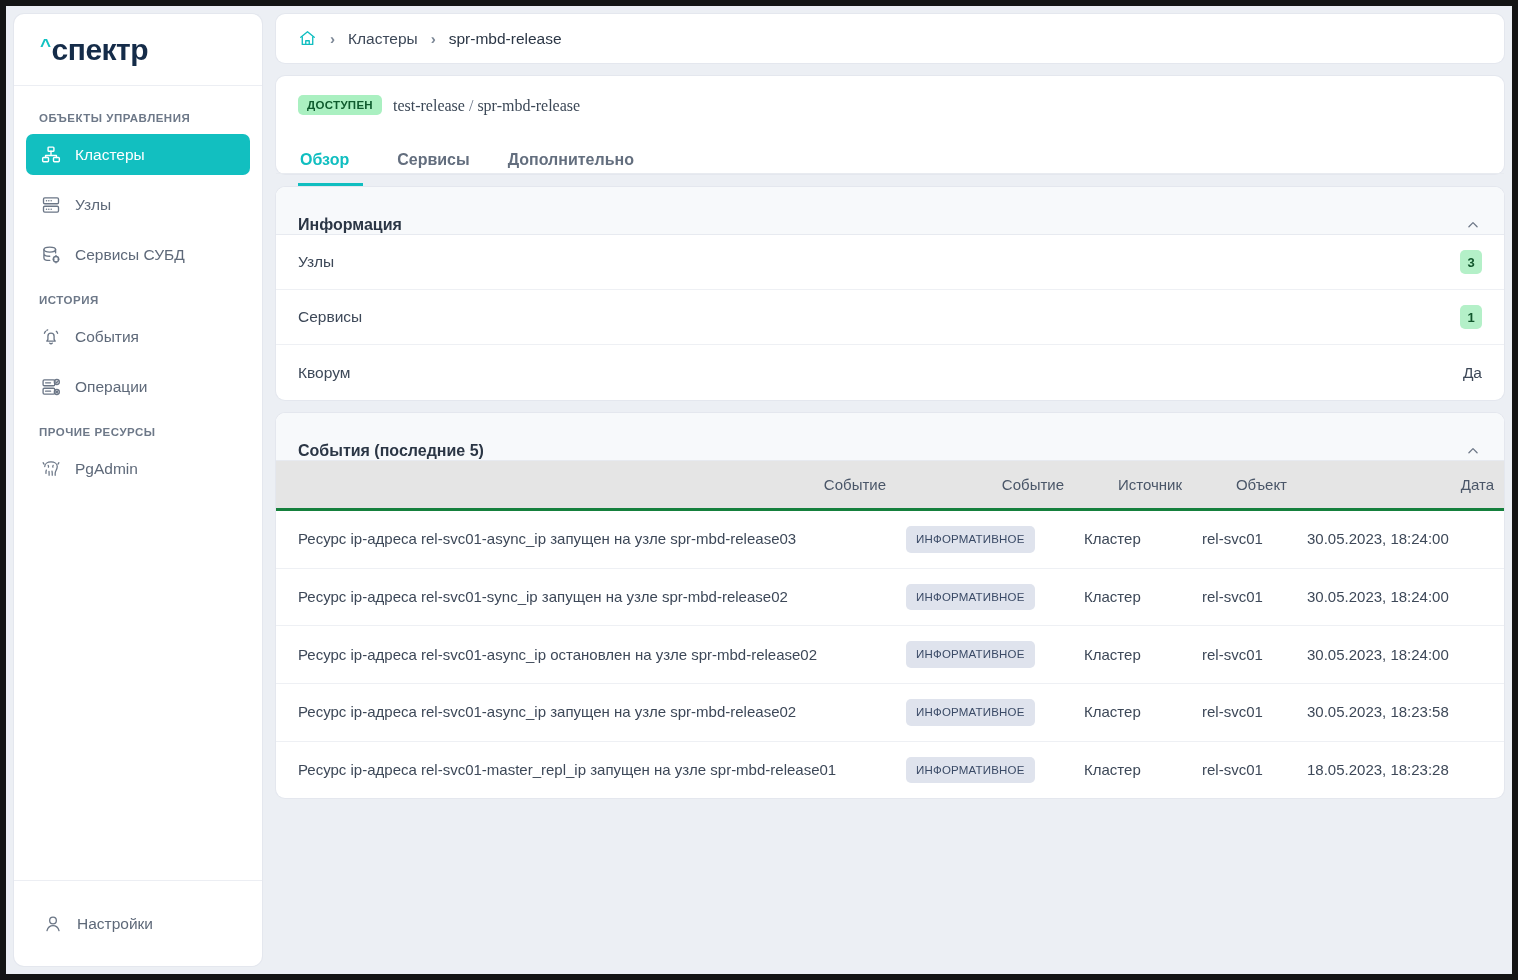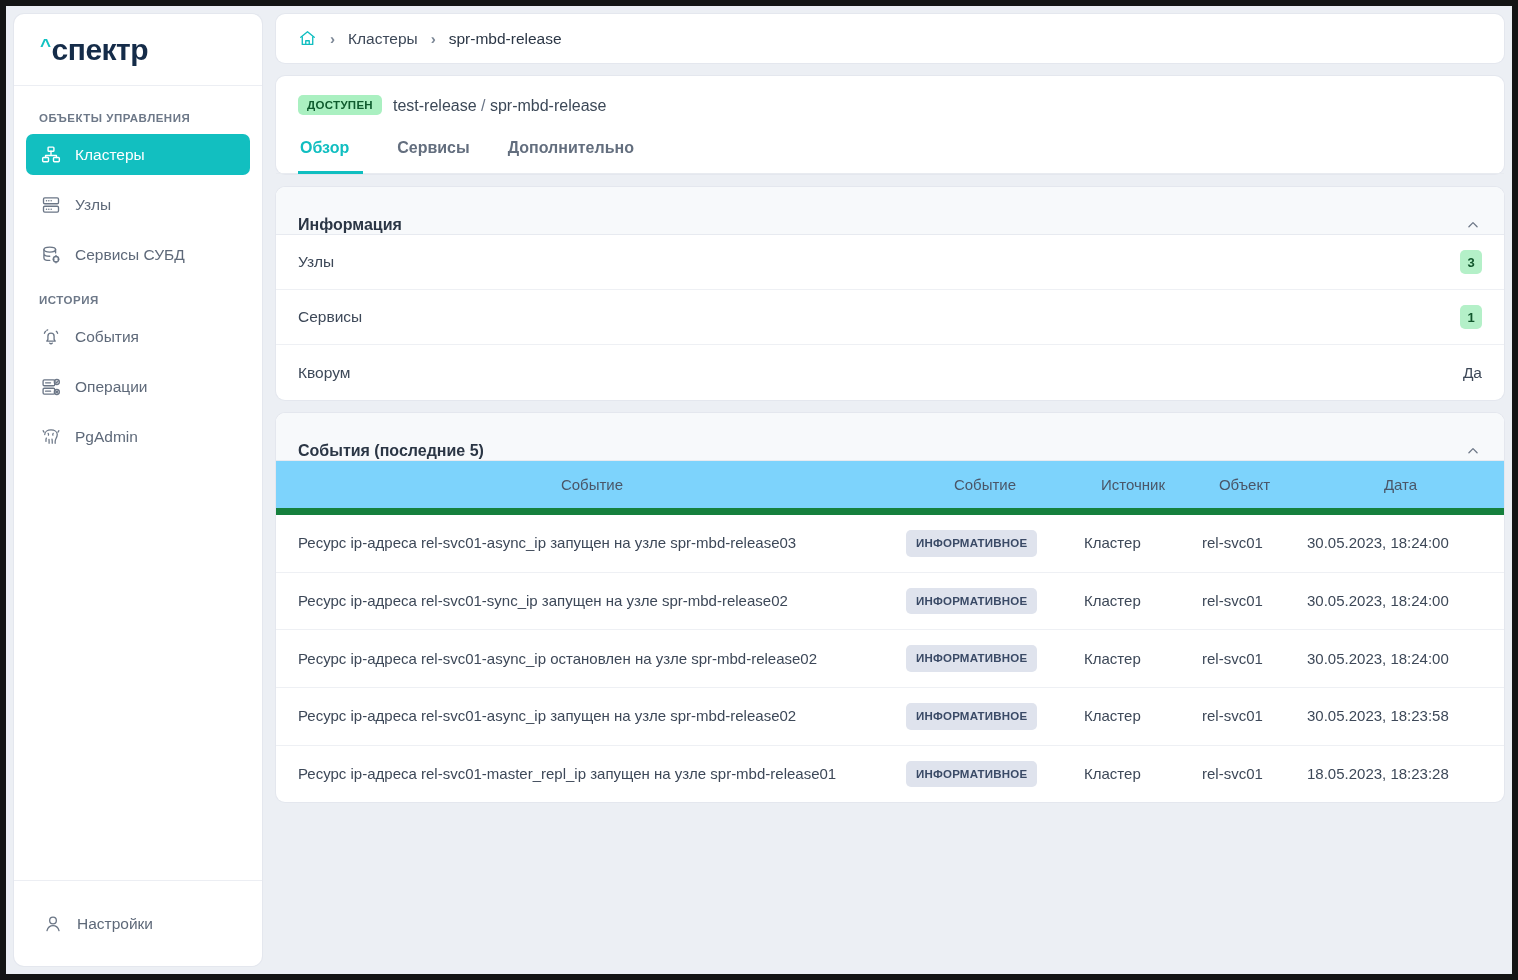--- a/index.html
+++ b/index.html
@@ -156,40 +156,40 @@
   .badge-status {
     background: #aaf0c1;
     color: #0f5c2e;
     font-size: 11.5px;
     font-weight: 700;
     letter-spacing: 0.3px;
     padding: 4px 9px 4px 9px;
     border-radius: 5px;
     text-transform: uppercase;
   }
-  .path-txt { color: #3c4857; }
+  .path-txt { color: #3c4857; font-family: Liberation Serif, serif; }
   .path-txt .dim { color: #6a7587; }
 
   .tabs {
     display: flex;
     align-items: flex-end;
     gap: 0;
     padding: 0 22px;
     border-bottom: 1px solid #e8ebf0;
   }
   .tab {
     font-size: 16px;
     font-weight: 700;
     color: #636e7e;
     padding: 6px 14px 14px 14px;
     margin-right: 10px;
     cursor: pointer;
     border-bottom: 3px solid transparent;
     position: relative;
-    top: 1px;
+    top: 13px;
   }
   .tab:first-child { padding-left: 2px; margin-right: 20px; }
   .tab.active {
     color: #10bec0;
     border-bottom-color: #10bec0;
   }
 
   
   .panel-head {
     height: 48px;
@@ -234,27 +234,27 @@
     display: inline-flex;
     align-items: center;
     justify-content: center;
     padding: 0 7px;
   }
   .info-val { font-size: 15.5px; color: #3d4858; }
 
   
   .ev-table { width: 100%; border-collapse: collapse; table-layout: fixed; }
   .ev-table th {
-    background: #7dd3fc;
-    text-align: center;
+    background: #e5e5e5;
+    text-align: right;
     font-size: 15px;
     font-weight: 400;
     color: #4a5668;
     padding: 15px 10px 15px 10px;
-    border-bottom: 7px solid #15803d;
+    border-bottom: 3px solid #15803d;
   }
   .ev-table th:first-child { padding-left: 22px; }
   .ev-table td {
     font-size: 15px;
     color: #3d4858;
     padding: 15px 10px 15px 10px;
     border-bottom: 1px solid #eef0f4;
     vertical-align: middle;
     line-height: 1.45;
   }
@@ -265,21 +265,21 @@
   .col-sev   { width: 178px; }
   .col-src   { width: 118px; }
   .col-obj   { width: 105px; }
   .col-date  { width: auto; }
 
   .sev-badge {
     display: inline-block;
     background: #dfe3ed;
     color: #3a4a66;
     font-size: 11.5px;
-    font-weight: 700;
+    font-weight: 400;
     letter-spacing: 0.2px;
     padding: 5px 10px;
     border-radius: 5px;
     white-space: nowrap;
   }
   .cell-nowrap-break { word-break: break-word; }
   .date-cell { white-space: pre-line; }
   .obj-cell { word-break: break-all; }
 </style>
 </head>
@@ -364,20 +364,21 @@
             <path d="M5.5 7h6M5.5 17h6"></path>
             <circle cx="19" cy="6" r="3"></circle>
             <path d="M17.8 6l0.9 0.9 1.6-1.7"></path>
             <circle cx="19" cy="18" r="3"></circle>
             <path d="M18 17l2 2M20 17l-2 2"></path>
           </svg>
         </span>
         <span>Операции</span>
       </div>
 
+      <div class="nav-group-title">ПРОЧИЕ РЕСУРСЫ</div>
 
       <div class="nav-item">
         <span class="ico">
           <svg width="20" height="20" viewBox="0 0 24 24" fill="none" stroke="#6b7686" stroke-width="1.5" stroke-linecap="round" stroke-linejoin="round">
             <path d="M4.5 9c0-3.3 3.3-5.5 7.5-5.5S19.5 5.7 19.5 9c0 2.3-.8 3.7-1.6 5.1-.6 1-.9 2-.9 3.2v2.2"></path>
             <path d="M6.4 13.3c-.5 1.4-.6 2.6-.4 4"></path>
             <path d="M9.6 14.8c.1 1.6.2 3.2.1 4.7"></path>
             <path d="M13.2 14.6c.3 1.6.4 3.2.3 4.9"></path>
             <path d="M8.6 7.6c.5.6.6 1.5.3 2.2M14.6 7.6c-.5.6-.6 1.5-.3 2.2"></path>
             <path d="M3.6 6.2L2.5 4.4M20.4 6.2l1.1-1.8"></path>

